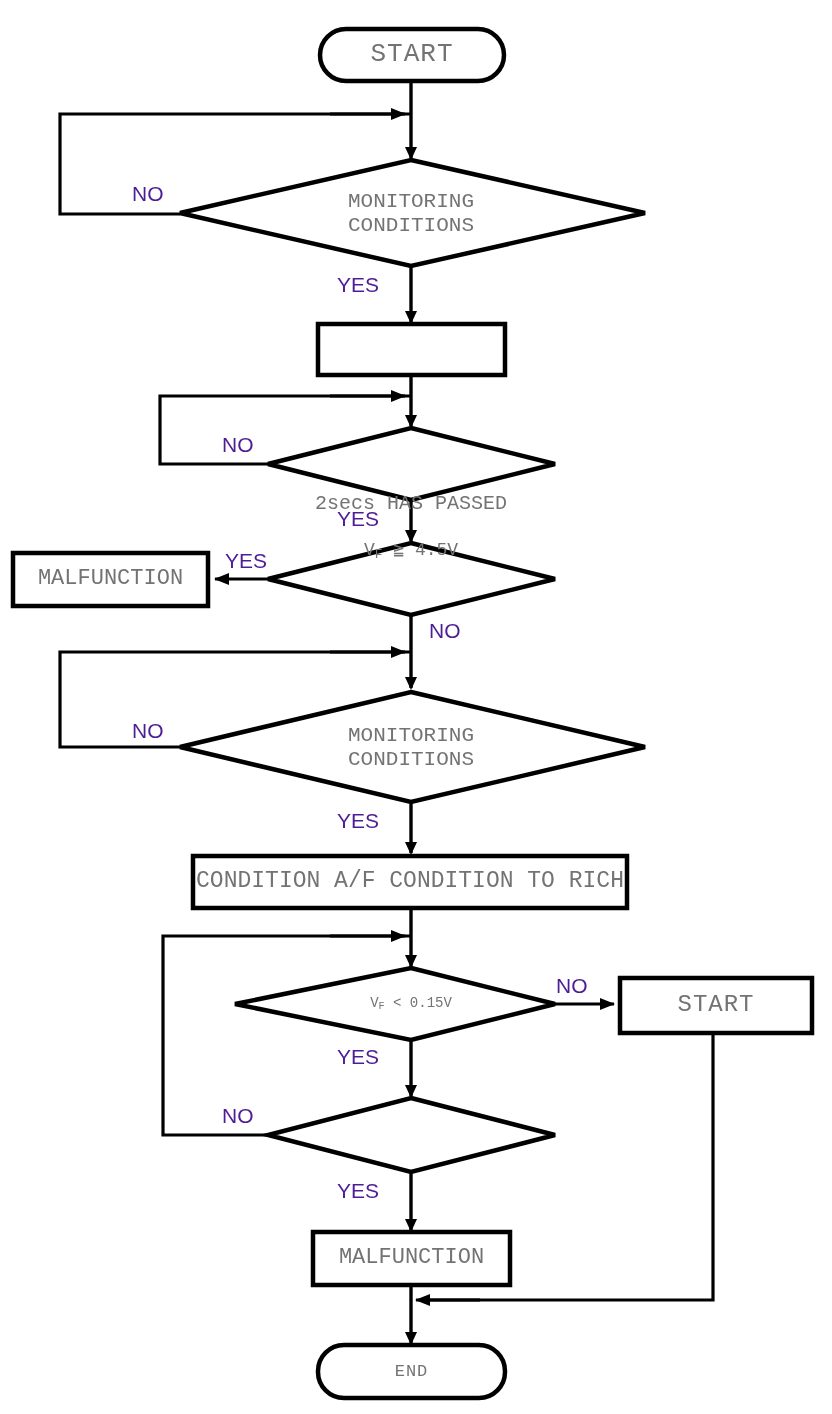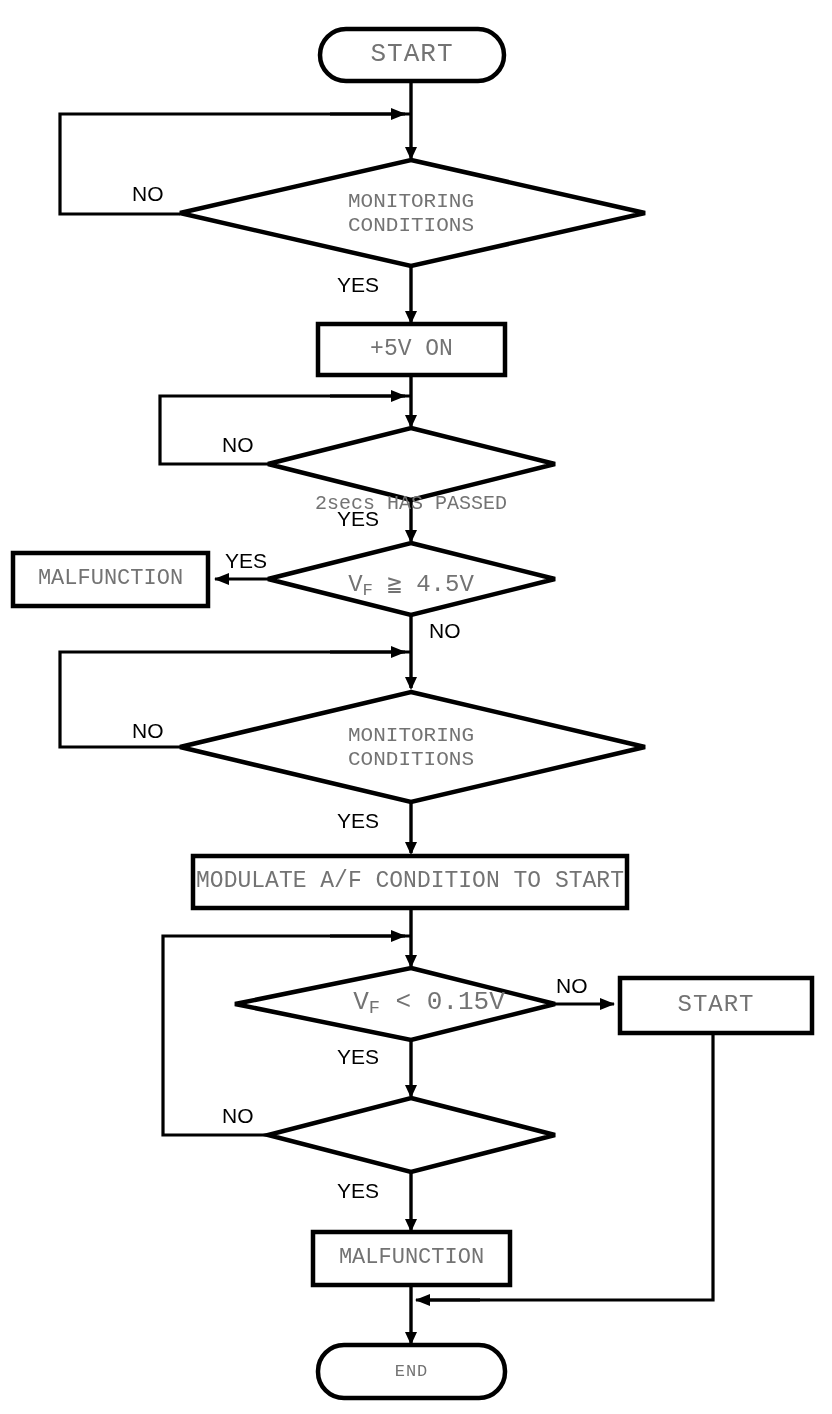--- a/index.html
+++ b/index.html
@@ -11,21 +11,21 @@
     display:flex;align-items:center;justify-content:center;
     text-align:center;
     color:#737373;
     font-family:Liberation Mono, monospace;
     line-height:1.12;
     white-space:pre-line;
     pointer-events:none;
   }
   .edgeLabel{
     position:absolute;
-    color:#000000;
+    color:#4c1d95;
     font-family:"Liberation Sans","DejaVu Sans",sans-serif;
     font-size:21px;
     line-height:1;
     white-space:nowrap;
     pointer-events:none;
   }
   .sub{font-size:0.72em;vertical-align:-0.22em;}
 </style>
 </head>
 <body>
@@ -112,36 +112,35 @@
 
       <rect x="318" y="1345" width="187" height="53" rx="26" ry="26" fill="#fff" stroke="#000" stroke-width="4.5"></rect>
     </g>
   </svg>
 
   <div class="nodeText" style="left:320px;top:29px;width:184px;height:52px;font-size:26px;letter-spacing:1px;">START</div>
 
   <div class="nodeText" style="left:291px;top:183px;width:240px;height:62px;font-size:21px;">MONITORING
 CONDITIONS</div>
 
-  <div class="nodeText" style="left:318px;top:324px;width:187px;height:51px;font-size:23px;">+5V ON</div>
 
   <div class="nodeText" style="left:281px;top:450px;width:260px;height:28px;font-size:20px;margin-top:40px;">2secs HAS PASSED</div>
 
-  <div class="nodeText" style="left:301px;top:571px;width:220px;height:30px;font-size:24px;">
+  <div class="nodeText" style="left:301px;top:536px;width:220px;height:30px;font-size:18px;">
     <span>V<span class="sub">F</span> ≧ 4.5V</span>
   </div>
 
   <div class="nodeText" style="left:13px;top:553px;width:195px;height:53px;font-size:22px;">MALFUNCTION</div>
 
   <div class="nodeText" style="left:291px;top:717px;width:240px;height:62px;font-size:21px;">MONITORING
 CONDITIONS</div>
 
-  <div class="nodeText" style="left:193px;top:856px;width:434px;height:52px;font-size:23px;">MODULATE A/F CONDITION TO START</div>
+  <div class="nodeText" style="left:193px;top:856px;width:434px;height:52px;font-size:23px;">CONDITION A/F CONDITION TO RICH</div>
 
-  <div class="nodeText" style="left:319px;top:989px;width:220px;height:30px;font-size:26px;">
+  <div class="nodeText" style="left:301px;top:989px;width:220px;height:30px;font-size:14px;">
     <span>V<span class="sub">F</span> &lt; 0.15V</span>
   </div>
 
   <div class="nodeText" style="left:620px;top:978px;width:192px;height:55px;font-size:24px;letter-spacing:1px;">START</div>
 
 
   <div class="nodeText" style="left:313px;top:1232px;width:197px;height:53px;font-size:22px;">MALFUNCTION</div>
 
   <div class="nodeText" style="left:318px;top:1345px;width:187px;height:53px;font-size:17px;letter-spacing:1px;">END</div>
 

